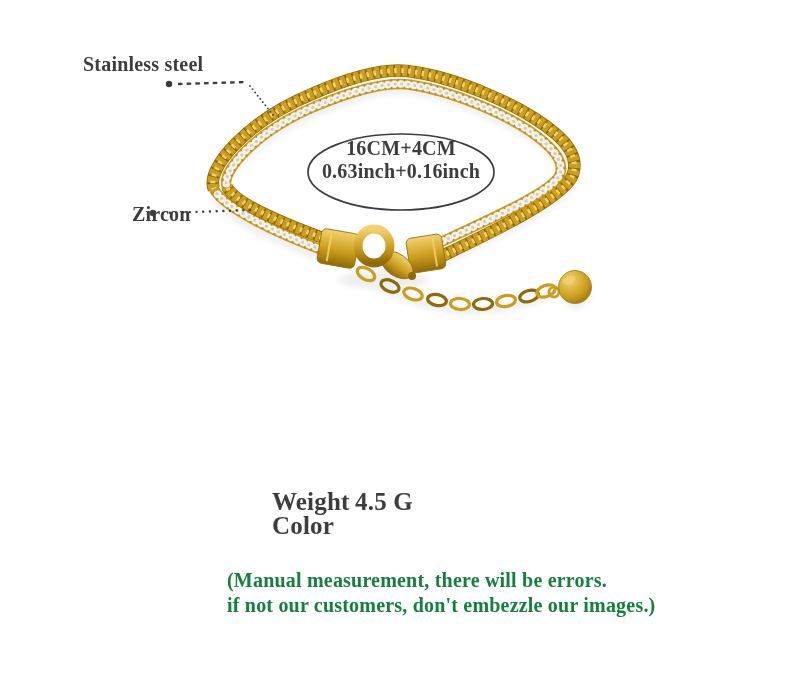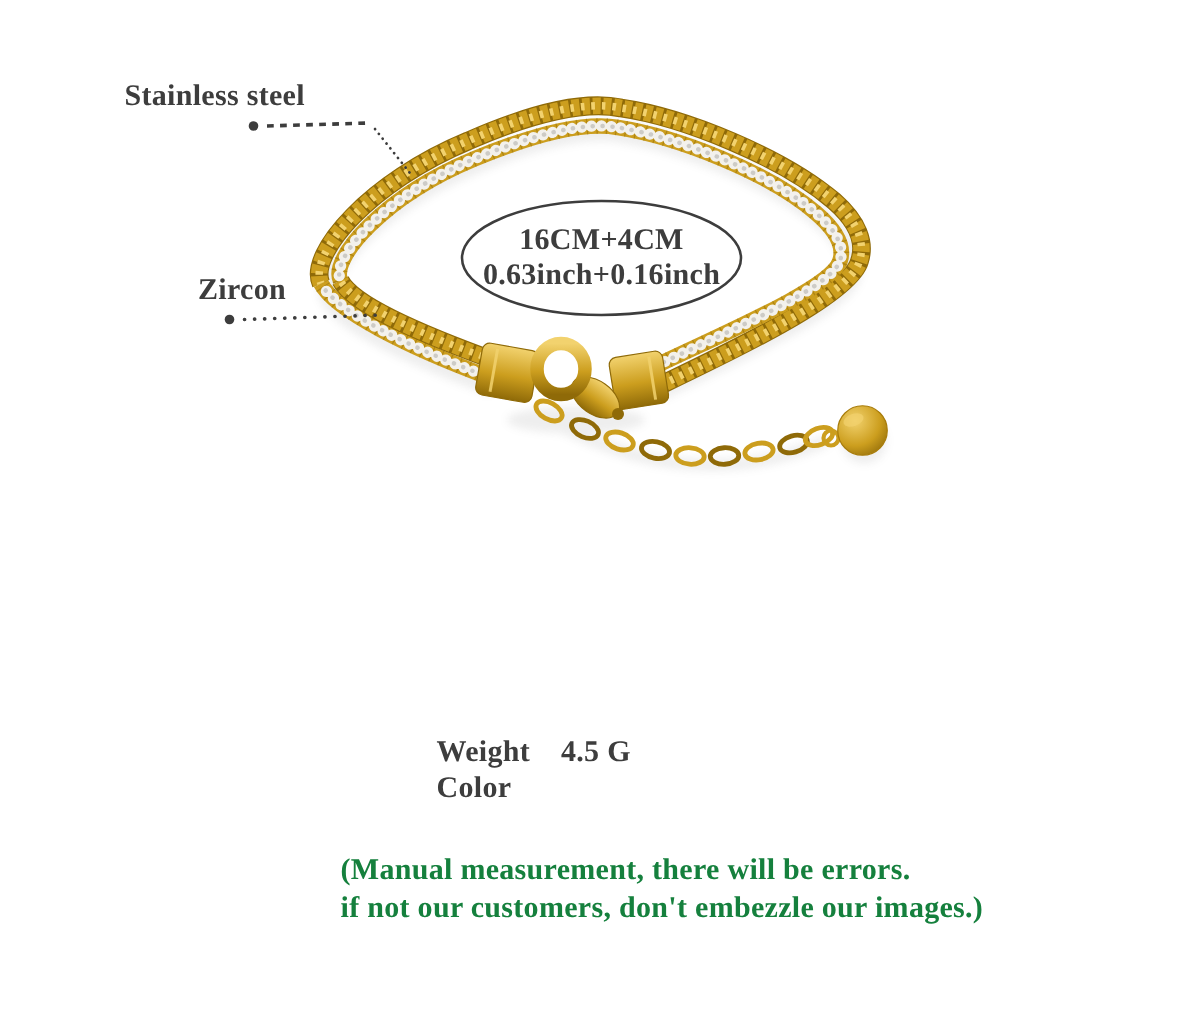--- a/index.html
+++ b/index.html
@@ -5,29 +5,29 @@
   html,body{margin:0;padding:0;background:#fff;}
   .stage{
     position:relative;width:800px;height:685px;overflow:hidden;
     background:var(--background,#fff);
     font-family:"Liberation Serif","DejaVu Serif",serif;
     color:var(--ink,#3d3d3d);
   }
   .art{position:absolute;left:0;top:0;}
   .label{position:absolute;font-weight:700;font-size:20px;letter-spacing:.2px;white-space:nowrap;}
   .label-steel{left:67px;top:37px;}
-  .label-zircon{left:116px;top:166px;}
+  .label-zircon{left:116px;top:187px;}
   .size-badge{
-    position:absolute;left:285px;top:133px;width:200px;
+    position:absolute;left:285px;top:121px;width:200px;
     text-align:center;font-weight:700;font-size:20px;line-height:23px;
     letter-spacing:.2px;
   }
   .specs{
-    position:absolute;left:275px;top:474px;
-    font-weight:700;font-size:20px;line-height:23.5px;letter-spacing:.2px;
+    position:absolute;left:256px;top:474px;
+    font-weight:700;font-size:25px;line-height:23.5px;letter-spacing:.2px;
   }
   .spec-row{display:grid;grid-template-columns:83px auto;white-space:nowrap;}
   .disclaimer{
     position:absolute;left:211px;top:552px;
     font-weight:700;font-size:20px;line-height:24.5px;letter-spacing:.2px;
     color:#15803d;white-space:nowrap;
   }
 </style>
 </head>
 <body>

